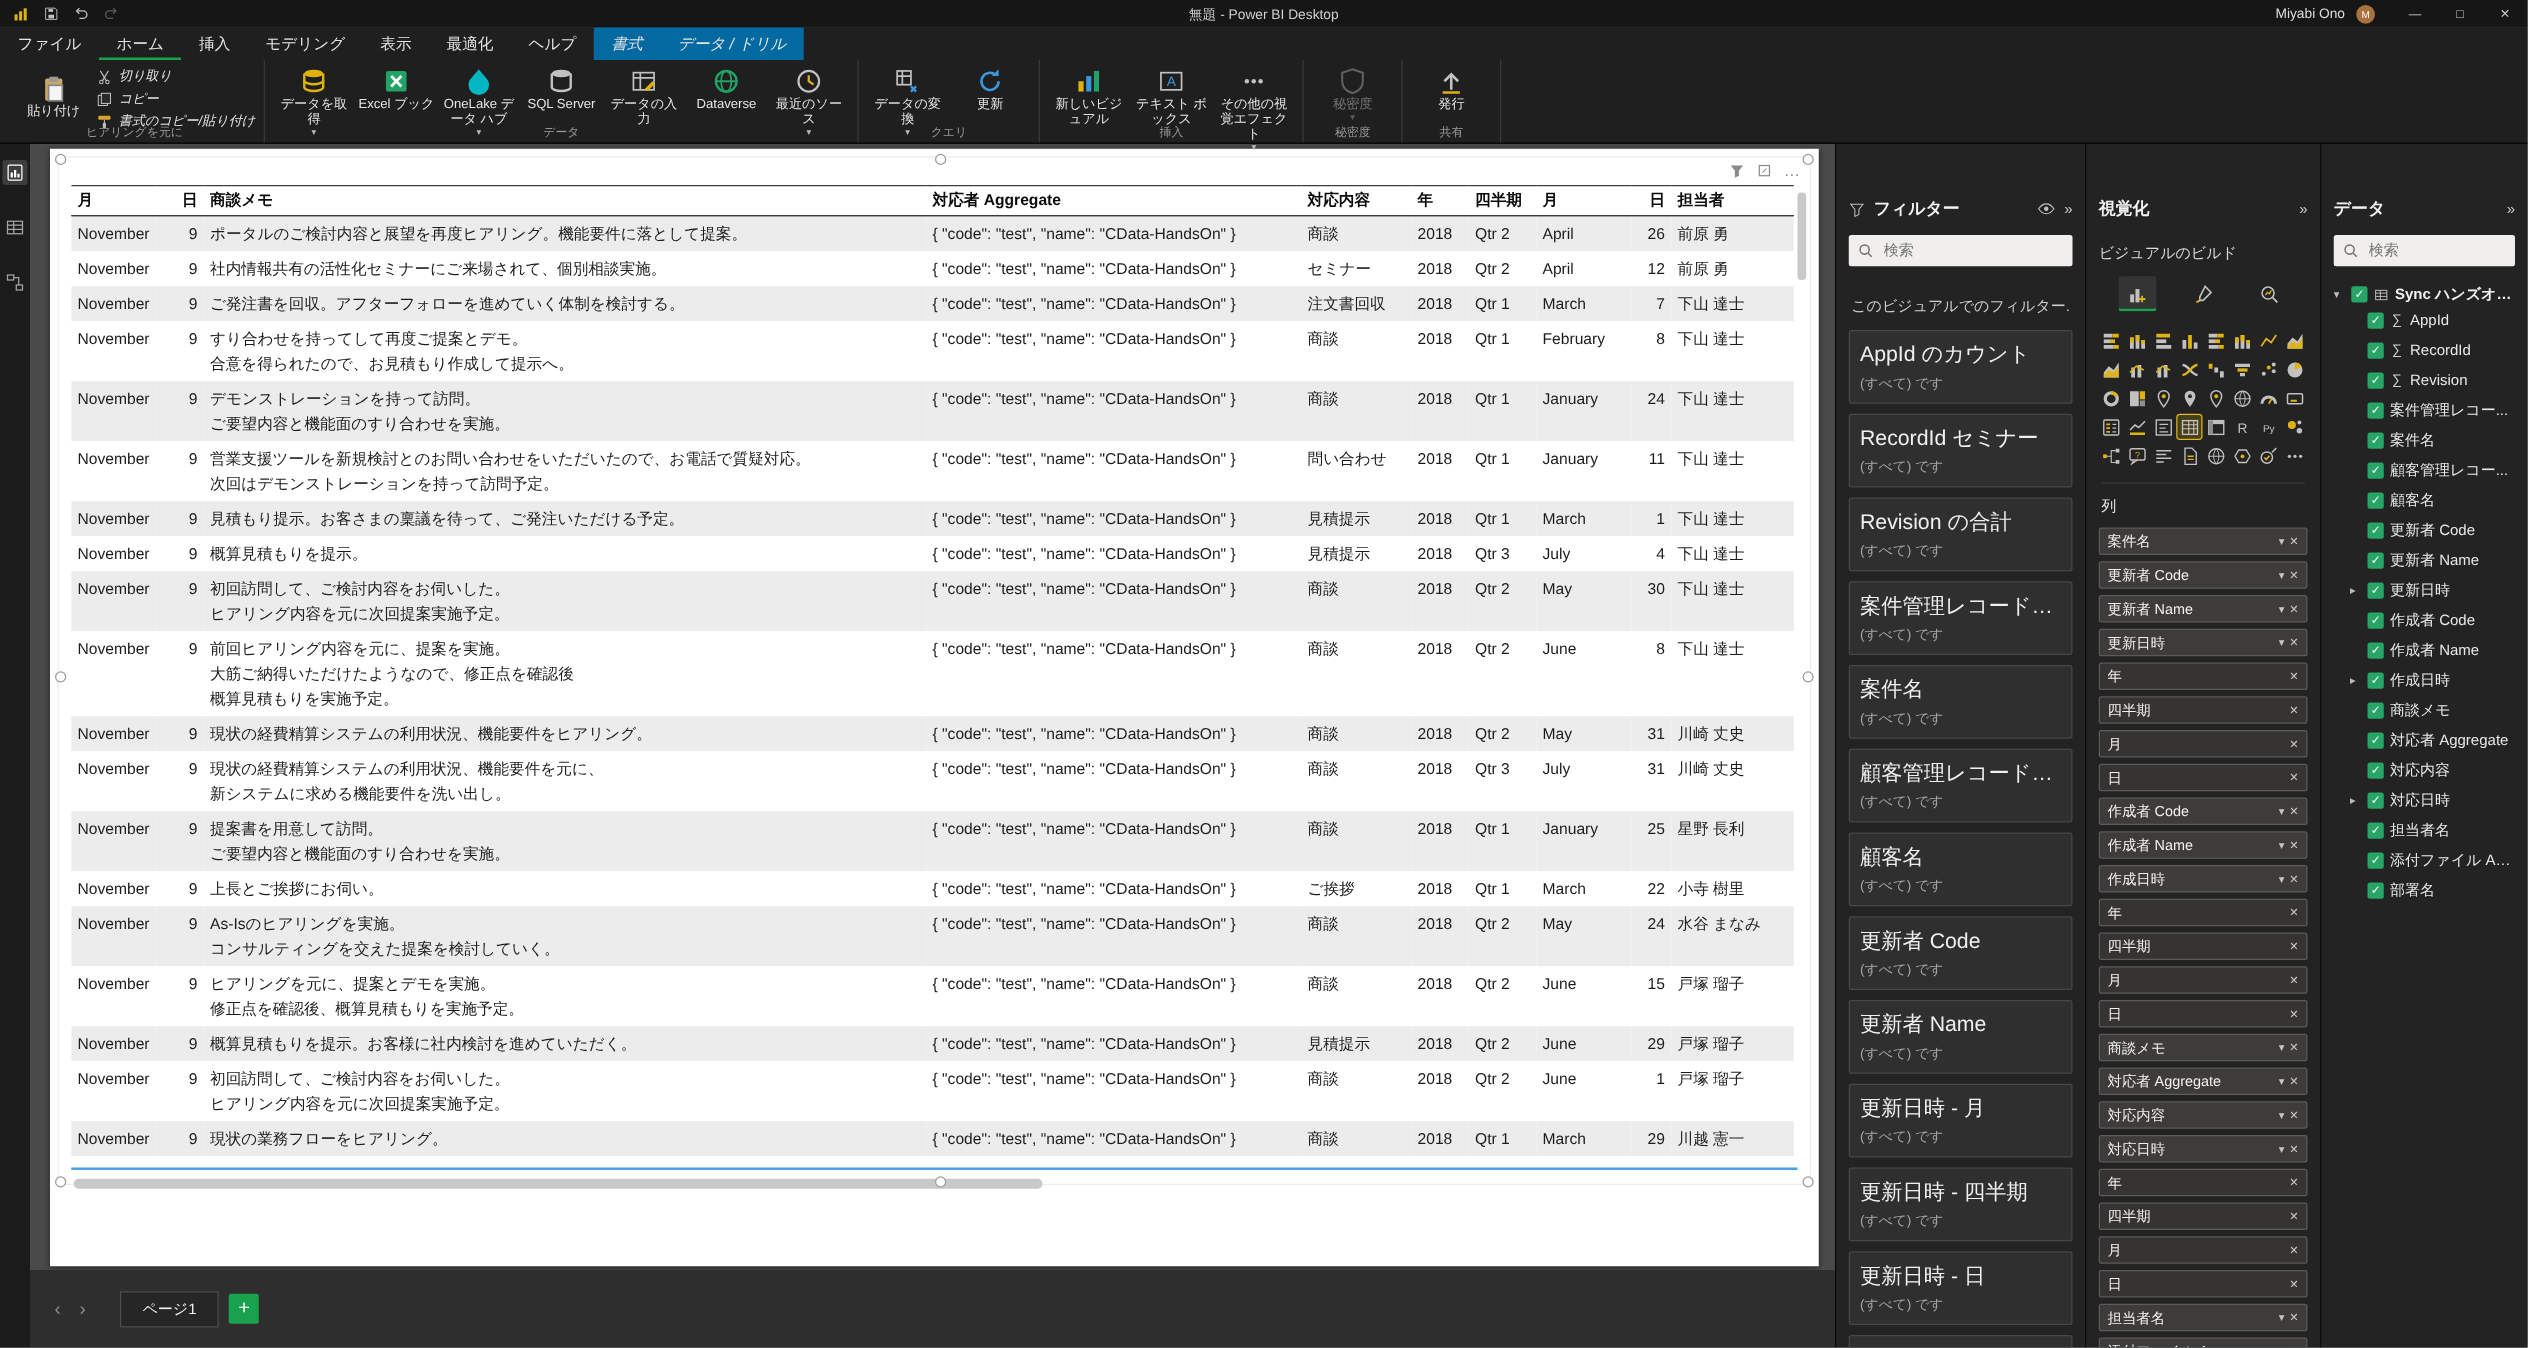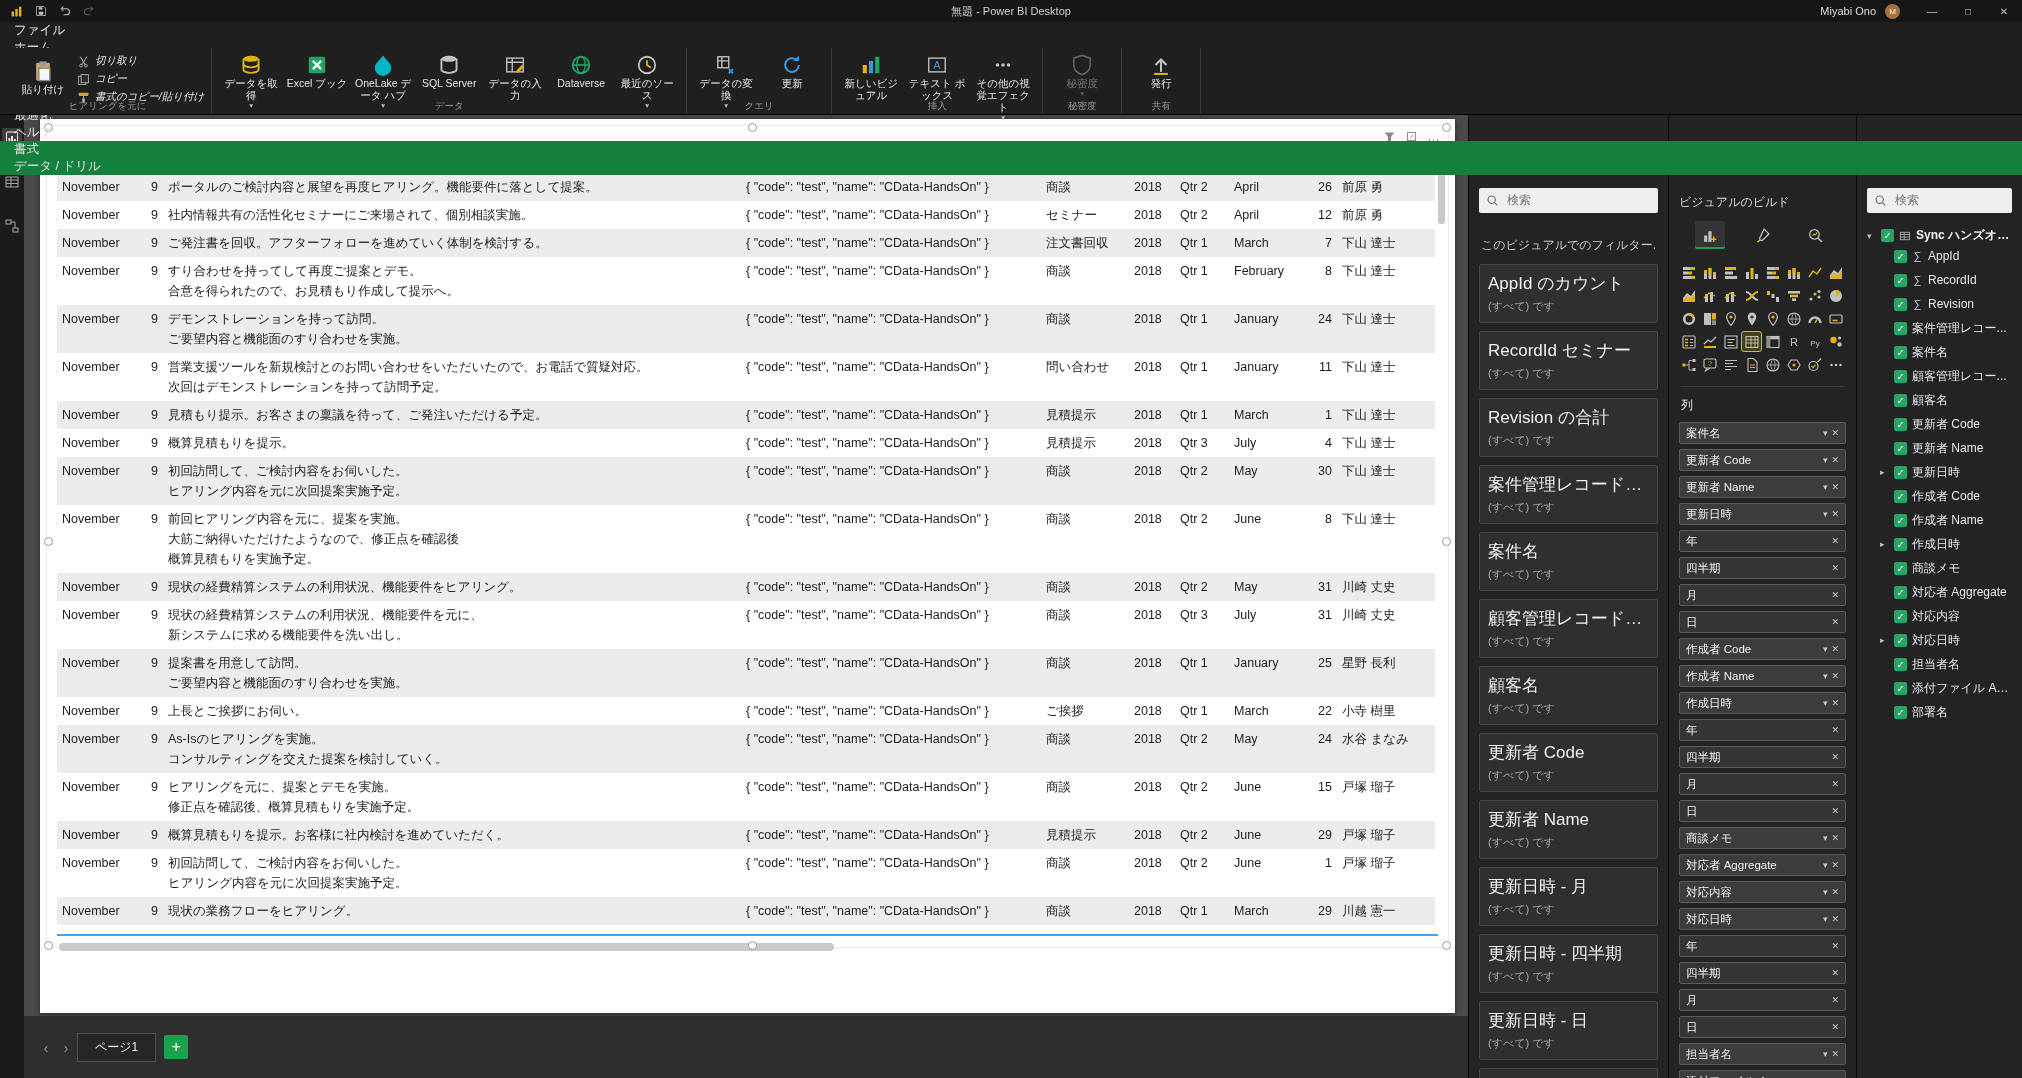--- a/index.html
+++ b/index.html
@@ -9,24 +9,24 @@
   
   .titlebar{position:absolute;top:0;left:0;right:0;height:22px;background:#161616;display:flex;align-items:center;font-size:11px;color:#cfcfcf;z-index:40;}
   .tb-left{display:flex;align-items:center;gap:12px;padding-left:10px;}
   .tb-title{position:absolute;left:50%;transform:translateX(-50%);white-space:nowrap;}
   .tb-right{margin-left:auto;display:flex;align-items:center;height:100%;}
   .tb-user{margin-right:9px;font-size:11px;color:#ddd;}
   .avatar{width:15px;height:15px;border-radius:50%;background:#a9713d;color:#fff;font-size:8px;display:flex;align-items:center;justify-content:center;margin-right:14px;}
   .wbtn{width:36px;height:100%;display:flex;align-items:center;justify-content:center;font-size:10px;color:#c8c8c8;}
   .dim{opacity:.4;}
   
-  .tabbar{position:absolute;top:22px;left:0;right:0;height:26px;background:#1f1f1f;display:flex;align-items:stretch;font-size:12.5px;color:#e4e4e4;z-index:40;flex-direction:column;}
+  .tabbar{position:absolute;top:22px;left:0;right:0;height:26px;background:#1f1f1f;display:flex;align-items:stretch;font-size:12.5px;color:#e4e4e4;z-index:40;}
   .rtab{padding:0 14px;display:flex;align-items:center;cursor:default;white-space:nowrap;}
   .rtab.sel{box-shadow:inset 0 -2px 0 #17a24b;}
-  .rtab.ctx{background:#15803d;}
+  .rtab.ctx{background:#0369a1;font-style:italic;}
   
   .ribbon{position:absolute;top:48px;left:0;right:0;height:66px;background:#1f1f1f;border-bottom:1px solid #000;display:flex;align-items:stretch;padding-left:4px;z-index:40;}
   .rgroup{position:relative;display:flex;flex-direction:column;padding:3px 7px 13px;border-right:1px solid #383838;}
   .rgroup-label{position:absolute;bottom:1px;left:0;right:0;text-align:center;font-size:9.5px;color:#9a9a9a;white-space:nowrap;}
   .rgroup-inner{display:flex;gap:2px;align-items:flex-start;flex:1;}
   .rgroup-inner.clip{align-items:center;}
   .rbtn{display:flex;flex-direction:column;align-items:center;width:62px;padding:2px 1px;color:#e6e6e6;font-size:10.5px;text-align:center;line-height:1.15;}
   .rbtn .ricon{height:24px;display:flex;align-items:center;justify-content:center;}
   .rbtn.disabled{opacity:.4;}
   .caret{font-size:7.5px;color:#b9b9b9;line-height:1;margin-top:1px;}
@@ -34,21 +34,21 @@
   .rsmall{display:flex;align-items:center;gap:5px;font-size:10.5px;color:#e6e6e6;white-space:nowrap;font-style:italic;}
   
   .viewstrip{position:absolute;top:114px;left:0;width:24px;bottom:0;background:#1b1b1b;display:flex;flex-direction:column;align-items:center;padding-top:14px;gap:24px;z-index:30;}
   .vbtn{width:20px;height:20px;color:#a6a6a6;display:flex;align-items:center;justify-content:center;border-radius:2px;}
   .vbtn.active{background:#3d3d3d;color:#fff;}
   
   .canvas{position:absolute;top:114px;left:24px;width:1444px;bottom:0;background:#4a4a4a;}
   .page{position:absolute;left:16px;top:5px;width:1415px;height:894px;background:#fff;box-shadow:0 1px 5px rgba(0,0,0,.5);}
   .bottomband{position:absolute;left:0;right:0;bottom:0;height:62px;background:#2e2e2e;display:flex;align-items:center;padding-left:12px;color:#9a9a9a;}
   .pgarrow{width:20px;text-align:center;font-size:15px;color:#8d8d8d;}
-  .pgtab{background:#262626;border:1px solid #4e4e4e;color:#f0f0f0;font-size:12px;padding:5px 17px;margin-left:1px;}
+  .pgtab{background:#262626;border:1px solid #4e4e4e;color:#f0f0f0;font-size:12px;padding:5px 17px;margin-left:20px;}
   .pgadd{width:24px;height:24px;background:#17a24b;color:#fff;font-size:16px;display:flex;align-items:center;justify-content:center;margin-left:8px;border-radius:2px;}
   
   .visual{position:absolute;left:6px;top:6px;width:1403px;height:823px;background:#fff;border:1px solid #ececec;box-sizing:border-box;}
   .vheader{position:absolute;top:3px;right:8px;display:flex;gap:9px;align-items:center;color:#8a8a8a;font-size:13px;}
   .handle{position:absolute;width:7px;height:7px;background:#fff;border:1px solid #9a9a9a;border-radius:50%;z-index:5;}
   .tablewrap{position:absolute;left:10px;right:10px;top:22px;height:784px;overflow:hidden;}
   table.pbitable{border-collapse:collapse;table-layout:fixed;width:1378px;font-size:12.5px;}
   .pbitable th{font-weight:700;color:#0b0b0b;border-top:1px solid #3c3c3c;border-bottom:1px solid #3c3c3c;padding:3px 5px;text-align:left;white-space:nowrap;overflow:hidden;}
   .pbitable td{padding:4px 5px;vertical-align:top;color:#1c1c1c;line-height:20px;white-space:pre-line;overflow:hidden;}
   .pbitable tbody tr:nth-child(odd){background:#ececec;}

